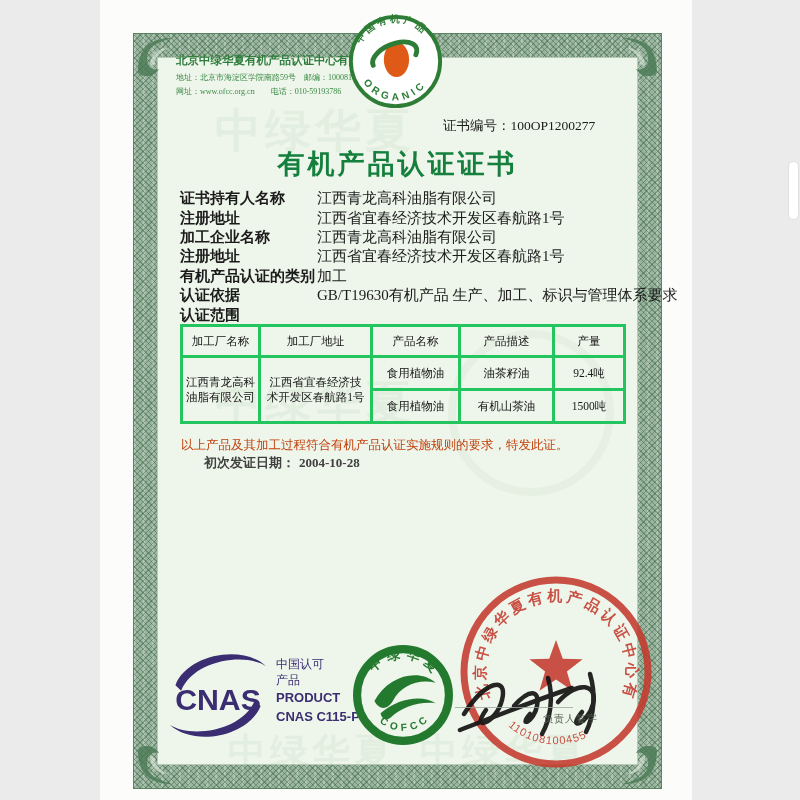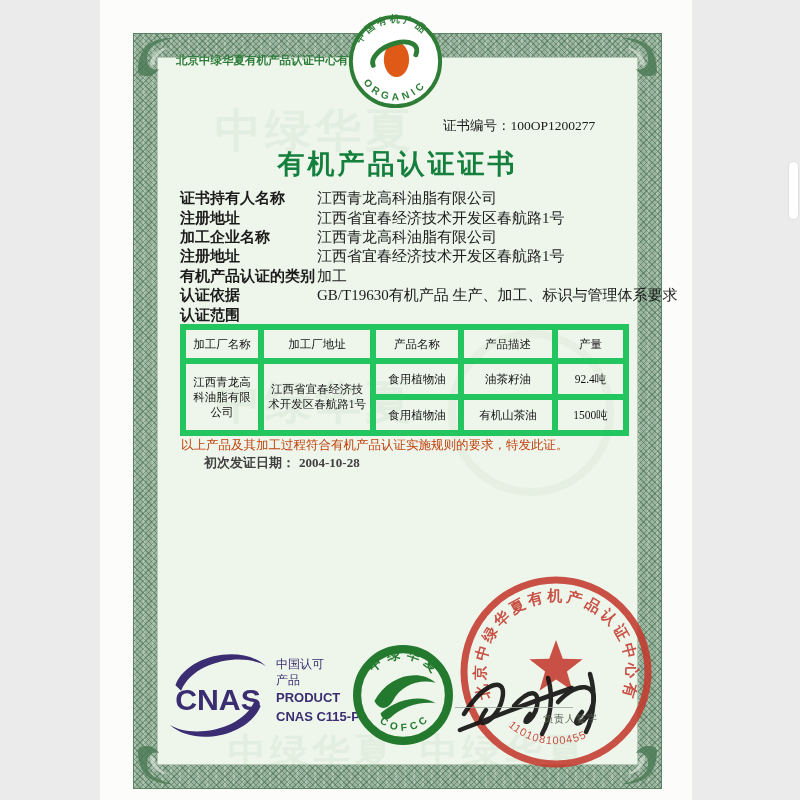--- a/index.html
+++ b/index.html
@@ -42,21 +42,21 @@
       font-family:"Liberation Sans",sans-serif;font-weight:bold;font-size:27px;
       letter-spacing:3px;color:#15803d;}
   
   .fields{position:absolute;left:180px;top:189px;width:450px;}
   .frow{display:flex;height:19.4px;align-items:center;font-size:15px;color:#1b1b1b;}
   .frow .lab{width:137px;font-weight:bold;font-family:"Liberation Sans",sans-serif;flex:none;}
   .frow .val{white-space:nowrap;}
   
   table.scope{position:absolute;left:180px;top:324px;border-collapse:collapse;
       table-layout:fixed;width:443px;font-size:11.5px;color:#151515;}
-  table.scope th, table.scope td{border:6px solid #22c55e;text-align:center;
+  table.scope th, table.scope td{border:3px solid #22c55e;text-align:center;
       vertical-align:middle;padding:2px 3px;font-weight:normal;}
   table.scope th{height:24px;}
   table.scope td{height:26px;}
   .statement{position:absolute;left:181px;top:421px;font-size:12.5px;color:#c2410c;margin-top:16px;}
   
   .dates{position:absolute;left:204px;top:452px;font-size:13px;font-weight:bold;color:#404040;}
   .dates .drow{height:21.3px;display:flex;align-items:center;}
   .dates .dlab{margin-right:4px;}
   
   .cnas-logo{position:absolute;left:166px;top:650px;width:104px;height:92px;}
@@ -100,20 +100,22 @@
 </div>
 
 <div class="wm wm1">中绿华夏</div>
 <div class="wm wm2">中绿华夏</div>
 <div class="wm wm3">中绿华夏</div>
 <div class="wm wm4">中绿华夏</div>
 <div class="wm-ring"></div>
 
 <div class="issuer">
   <div class="name">北京中绿华夏有机产品认证中心有限责任公司</div>
+  <div class="line">地址：北京市海淀区学院南路59号　邮编：100081</div>
+  <div class="line">网址：www.ofcc.org.cn　　电话：010-59193786</div>
 </div>
 
 <svg class="organic-logo" viewBox="-50 -50 100 100">
   <circle cx="0" cy="0" r="46" fill="#ffffff" stroke="#2e7d36" stroke-width="4"></circle>
   <defs>
     <path id="org-top" d="M -37,-14 A 39 39 0 0 1 37,-14"></path>
     <path id="org-bot" d="M -36,16 A 39 39 0 0 0 36,16"></path>
   </defs>
   <text font-size="10" fill="#2e7d36" font-weight="bold" letter-spacing="3">
     <textPath href="#org-top" startOffset="4">中国有机产品</textPath>

